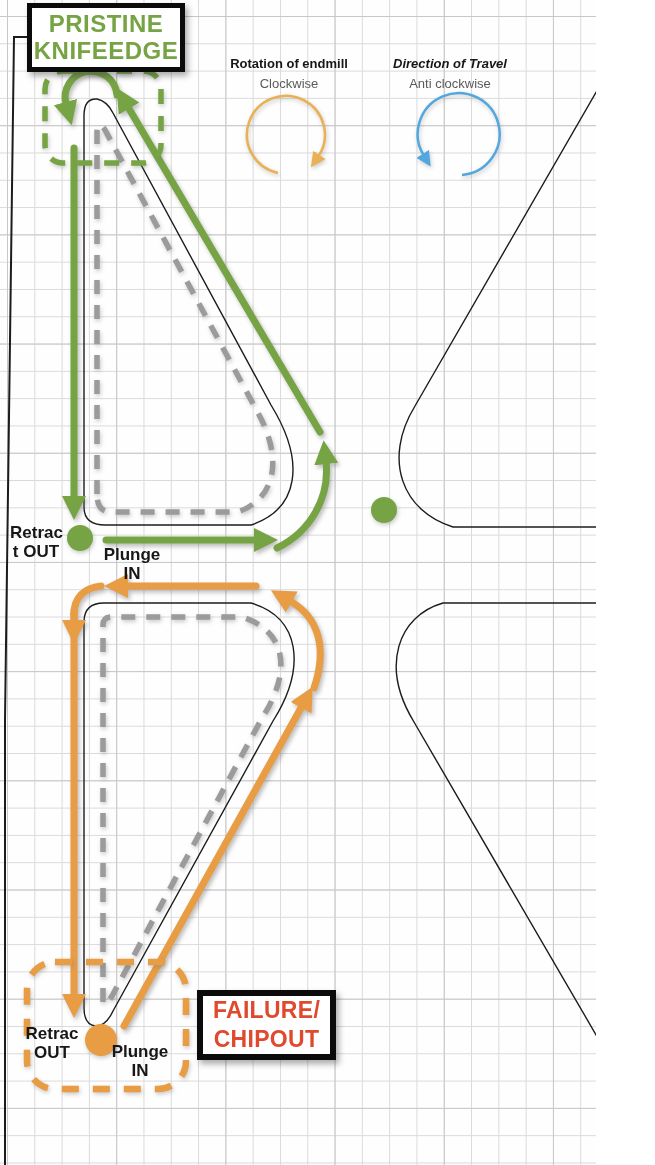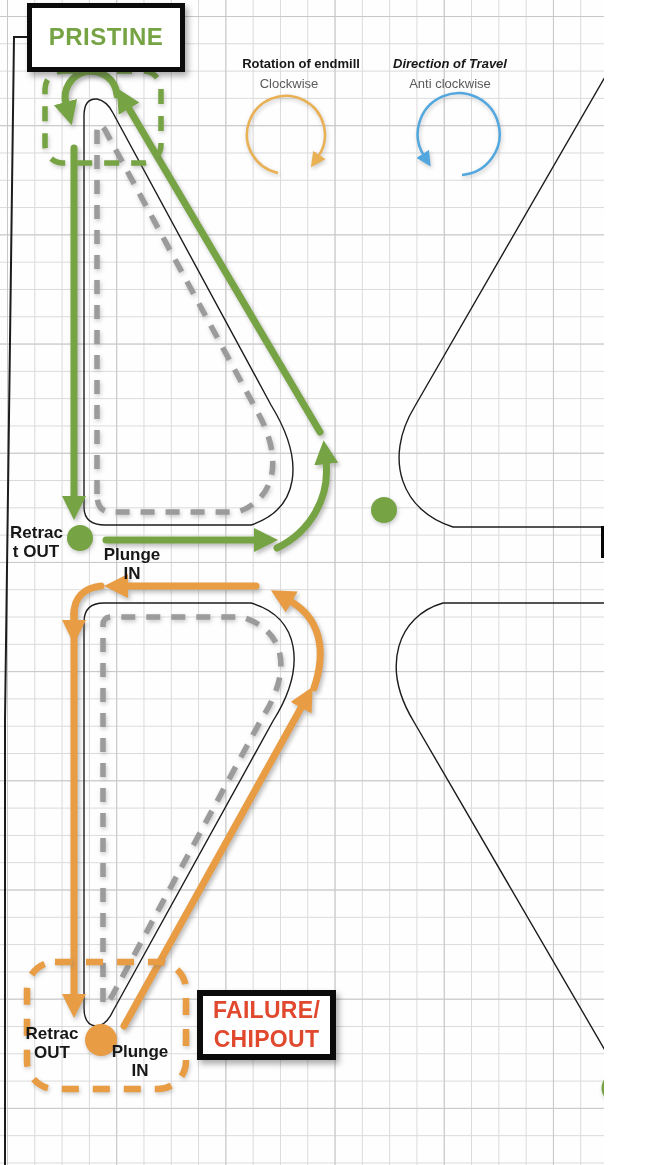--- a/index.html
+++ b/index.html
@@ -6,36 +6,35 @@
   body{font-family:"Liberation Sans", sans-serif; background:#ffffff;}
   .canvas{
     position:relative; width:596px; height:1165px; overflow:hidden; background:#fefefe;
     background-image:
       linear-gradient(to right, #c8c8c8 1px, transparent 1px),
       linear-gradient(to bottom, #c8c8c8 1px, transparent 1px),
       linear-gradient(to right, #dadada 1px, transparent 1px),
       linear-gradient(to bottom, #dadada 1px, transparent 1px);
     background-size: 109.2px 109.2px, 109.2px 109.2px, 27.3px 27.3px, 27.3px 27.3px;
     background-position: 7px 16px, 7px 16px, 7px 16px, 7px 16px;
-    padding-left: 8px;
   }
   svg.layer{position:absolute; left:0; top:0;}
   .label{position:absolute; color:#171717; text-align:center;}
   .label span{display:block;}
   .titlebox{
     position:absolute; background:#ffffff; border:5px solid #0b0b0b;
     display:flex; flex-direction:column; align-items:center; justify-content:center;
     font-weight:bold; text-align:center; box-shadow:3px 4px 6px rgba(40,40,40,.38);
   }
   .titlebox span{display:block;}
   #pristineBox{left:27px; top:3px; width:148px; height:59px; font-size:24px; line-height:1.12; color:#76a343; letter-spacing:.5px;}
   #failureBox{left:197px; top:990px; width:127px; height:58px; border-width:6px; font-size:23px; line-height:1.25; color:#e0492e; letter-spacing:.3px;align-items:center;}
   .legend-title{font-weight:bold; font-size:13px;}
   .legend-sub{font-size:13px; color:#5a5a5a;}
-  #rotTitle{left:212px; top:56px; width:178px;}
+  #rotTitle{left:200px; top:56px; width:178px;}
   #rotSub{left:200px; top:76px; width:178px;}
   #travTitle{left:366px; top:56px; width:168px;font-style:italic;}
   #travSub{left:366px; top:76px; width:168px;}
   .path-label{font-weight:bold; font-size:17px; line-height:1.12;}
   #retractTop{left:10px; top:523px; width:52px;}
   #plungeTop{left:102px; top:545px; width:60px;}
   #retractBottom{left:22px; top:1024px; width:60px;}
   #plungeBottom{left:111px; top:1042px; width:58px;}
   .shadowed{filter:drop-shadow(2px 3px 2px rgba(110,110,110,.45));}
   .softshadow{filter:drop-shadow(1px 2px 2px rgba(120,120,120,.4));}
@@ -102,20 +101,21 @@
     </g>
 
     <rect class="softshadow" x="27" y="962" width="159" height="127" rx="28" fill="none" stroke="#e89c44" stroke-width="6.5" stroke-dasharray="17 14"></rect>
 
     <circle class="softshadow" cx="101" cy="1040" r="16" fill="#e89c44"></circle>
     <circle class="softshadow" cx="616" cy="1088" r="12" fill="#e89c44" stroke="#76a343" stroke-width="5"></circle>
   </svg>
 
   <div class="titlebox" id="pristineBox">
     <span>PRISTINE</span>
+    <span>KNIFEEDGE</span>
   </div>
 
   <div class="label legend-title" id="rotTitle">Rotation of endmill</div>
   <div class="label legend-sub" id="rotSub">Clockwise</div>
   <div class="label legend-title" id="travTitle">Direction of Travel</div>
   <div class="label legend-sub" id="travSub">Anti clockwise</div>
 
   <div class="label path-label" id="retractTop">
     <span>Retrac</span>
     <span>t OUT</span>

